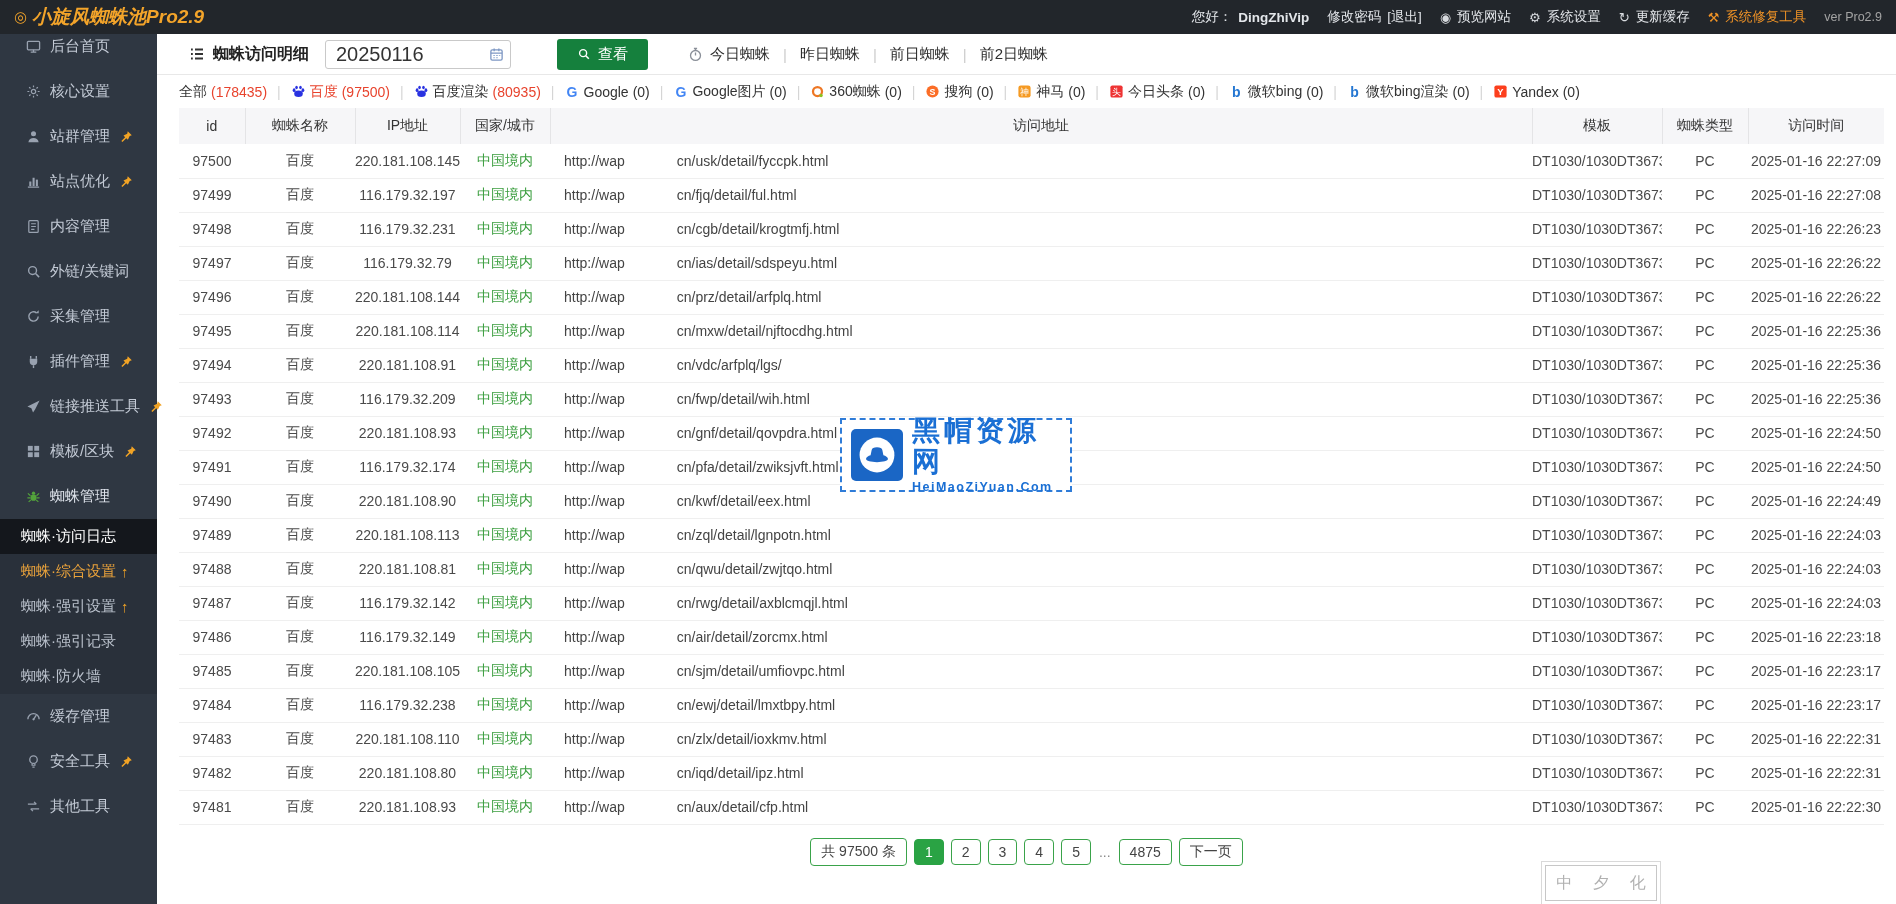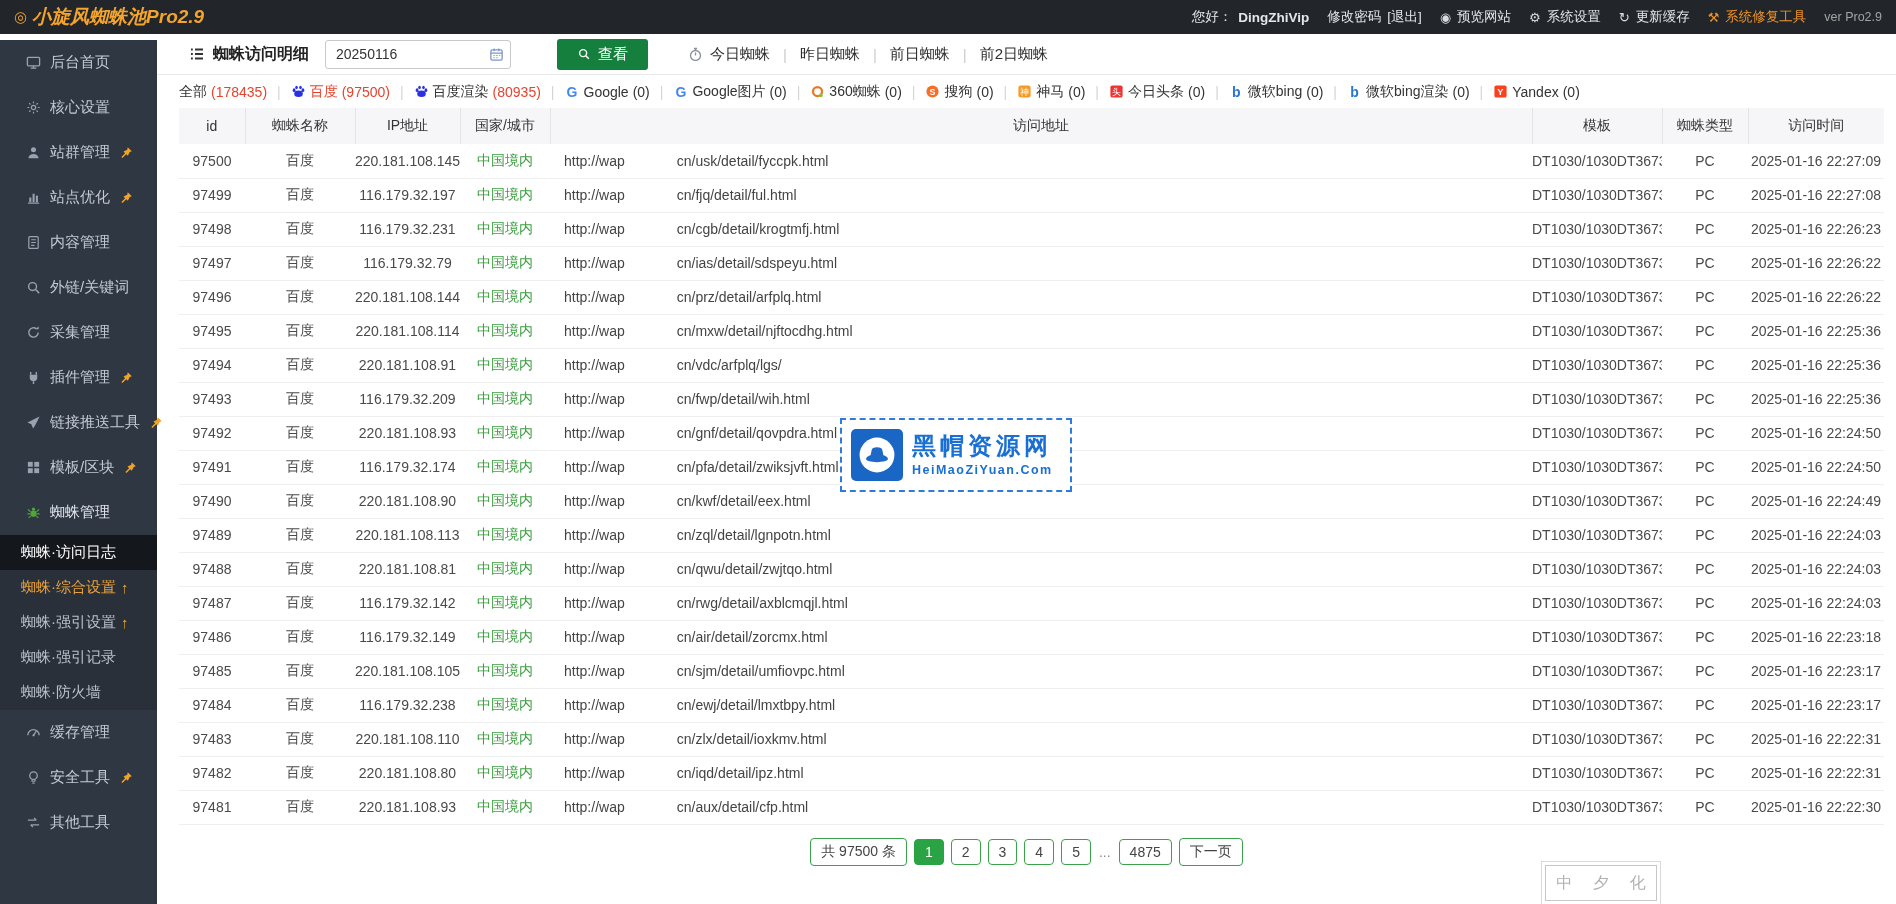--- a/index.html
+++ b/index.html
@@ -13,42 +13,42 @@
   .brand-swirl { font-style:normal; font-size:15px; font-weight:normal; }
   .h-right { display:flex; align-items:center; gap:18px; font-size:13.5px; color:#e3e6ea; }
   .h-group { display:flex; align-items:center; gap:6px; cursor:pointer; }
   .h-user { font-weight:bold; }
   .h-ico { font-size:13px; color:#d7dade; }
   .repair { color:#f09326; }
   .repair .h-ico { color:#f09326; }
   .version { color:#a3a3a3; font-size:12.5px; cursor:default; }
 
   
-  .sidebar { position:absolute; left:0; top:40px; bottom:0; width:157px; background:#2f3742;
+  .sidebar { position:absolute; left:0; top:24px; bottom:0; width:157px; background:#2f3742;
     color:#c3cad5; font-size:15px; z-index:20; }
   .side-item { height:45px; display:flex; align-items:center; padding-left:25px; gap:9px; cursor:pointer; white-space:nowrap; }
   .s-icon { width:16px; height:16px; color:#99a2b0; display:inline-flex; align-items:center; justify-content:center; flex:0 0 16px; }
   .s-icon svg { width:15px; height:15px; }
   .s-pin { width:13px; height:13px; display:inline-flex; margin-left:1px; }
   .s-pin svg { width:13px; height:13px; }
   .submenu { background:rgba(0,0,0,.12); }
   .sub-item { height:35px; display:flex; align-items:center; padding-left:21px; color:#b9c0cb; cursor:pointer; white-space:nowrap; }
   .sub-item.active { background:#14171c; color:#fff; }
   .sub-item.highlight .s-label { color:#e9a23b; }
   .s-arrow { color:#f0a325; margin-left:5px; font-weight:bold; }
 
   
   .main { position:absolute; left:157px; top:34px; right:0; bottom:0; background:#fff; overflow:hidden; }
 
   .toolbar { height:41px; display:flex; align-items:center; padding-left:32px; border-bottom:1px solid #e8e8e8; }
   .list-icon { display:inline-flex; margin-right:8px; }
   .tb-title { font-size:16px; font-weight:bold; color:#222; margin-right:16px; }
   .date-wrap { position:relative; margin-right:46px; }
   .date-input { width:186px; height:29px; border:1px solid #c9c9c9; border-radius:3px; padding:0 30px 0 10px;
-    font-size:14px; color:#333; font-family:inherit; }
+    font-size:20px; color:#333; font-family:inherit; }
   .cal-icon { position:absolute; right:7px; top:7px; display:inline-flex; pointer-events:none; }
   .btn-view { height:31px; padding:0 20px; background:#15803d; color:#fff; border:none; border-radius:3px;
     font-size:15px; display:flex; align-items:center; gap:7px; cursor:pointer; font-family:inherit; }
   .tabs { display:flex; align-items:center; margin-left:40px; font-size:15px; color:#2e2e2e; }
   .clock { display:inline-flex; margin-right:7px; }
   .tab { cursor:pointer; }
   .t-sep { color:#ccc; margin:0 13px; }
 
   .filterbar { height:33px; display:flex; align-items:center; padding-left:22px; font-size:14px; color:#333; }
   .f-item { display:inline-flex; align-items:center; gap:4px; cursor:pointer; }
@@ -75,21 +75,21 @@
   .pg.info { cursor:default; }
   .pg.active { background:#2aa344; border-color:#2aa344; color:#fff; }
   .pg.ellipsis { border:none; padding:0 1px; color:#888; cursor:default; }
 
   
   .watermark { position:absolute; left:683px; top:384px; width:232px; height:74px;
     border:2px dashed #2f7cd8; background:rgba(255,255,255,.96); display:flex; align-items:center;
     padding:6px 9px; gap:9px; z-index:5; }
   .wm-logo { width:52px; height:52px; background:#1a66c5; border-radius:5px; display:flex;
     align-items:center; justify-content:center; flex:0 0 52px; }
-  .wm-title { font-size:24px; color:#1a6fd4; letter-spacing:4px; font-weight:bold; line-height:1.1; }
+  .wm-title { font-size:28px; color:#1a6fd4; letter-spacing:4px; font-weight:bold; line-height:1.1; }
   .wm-sub { font-size:12.5px; color:#1a6fd4; letter-spacing:1.5px; font-weight:bold; margin-top:3px; }
 
   
   .stamp { position:absolute; left:1388px; top:831px; width:112px; height:36px;
     border:1px solid #b0b0b0; outline:1px solid #c9c9c9; outline-offset:3px;
     display:flex; align-items:center; justify-content:space-around; color:#8f8f8f;
     opacity:.7; font-size:16px; z-index:5; cursor:default; }
 </style>
 </head>
 <body>

